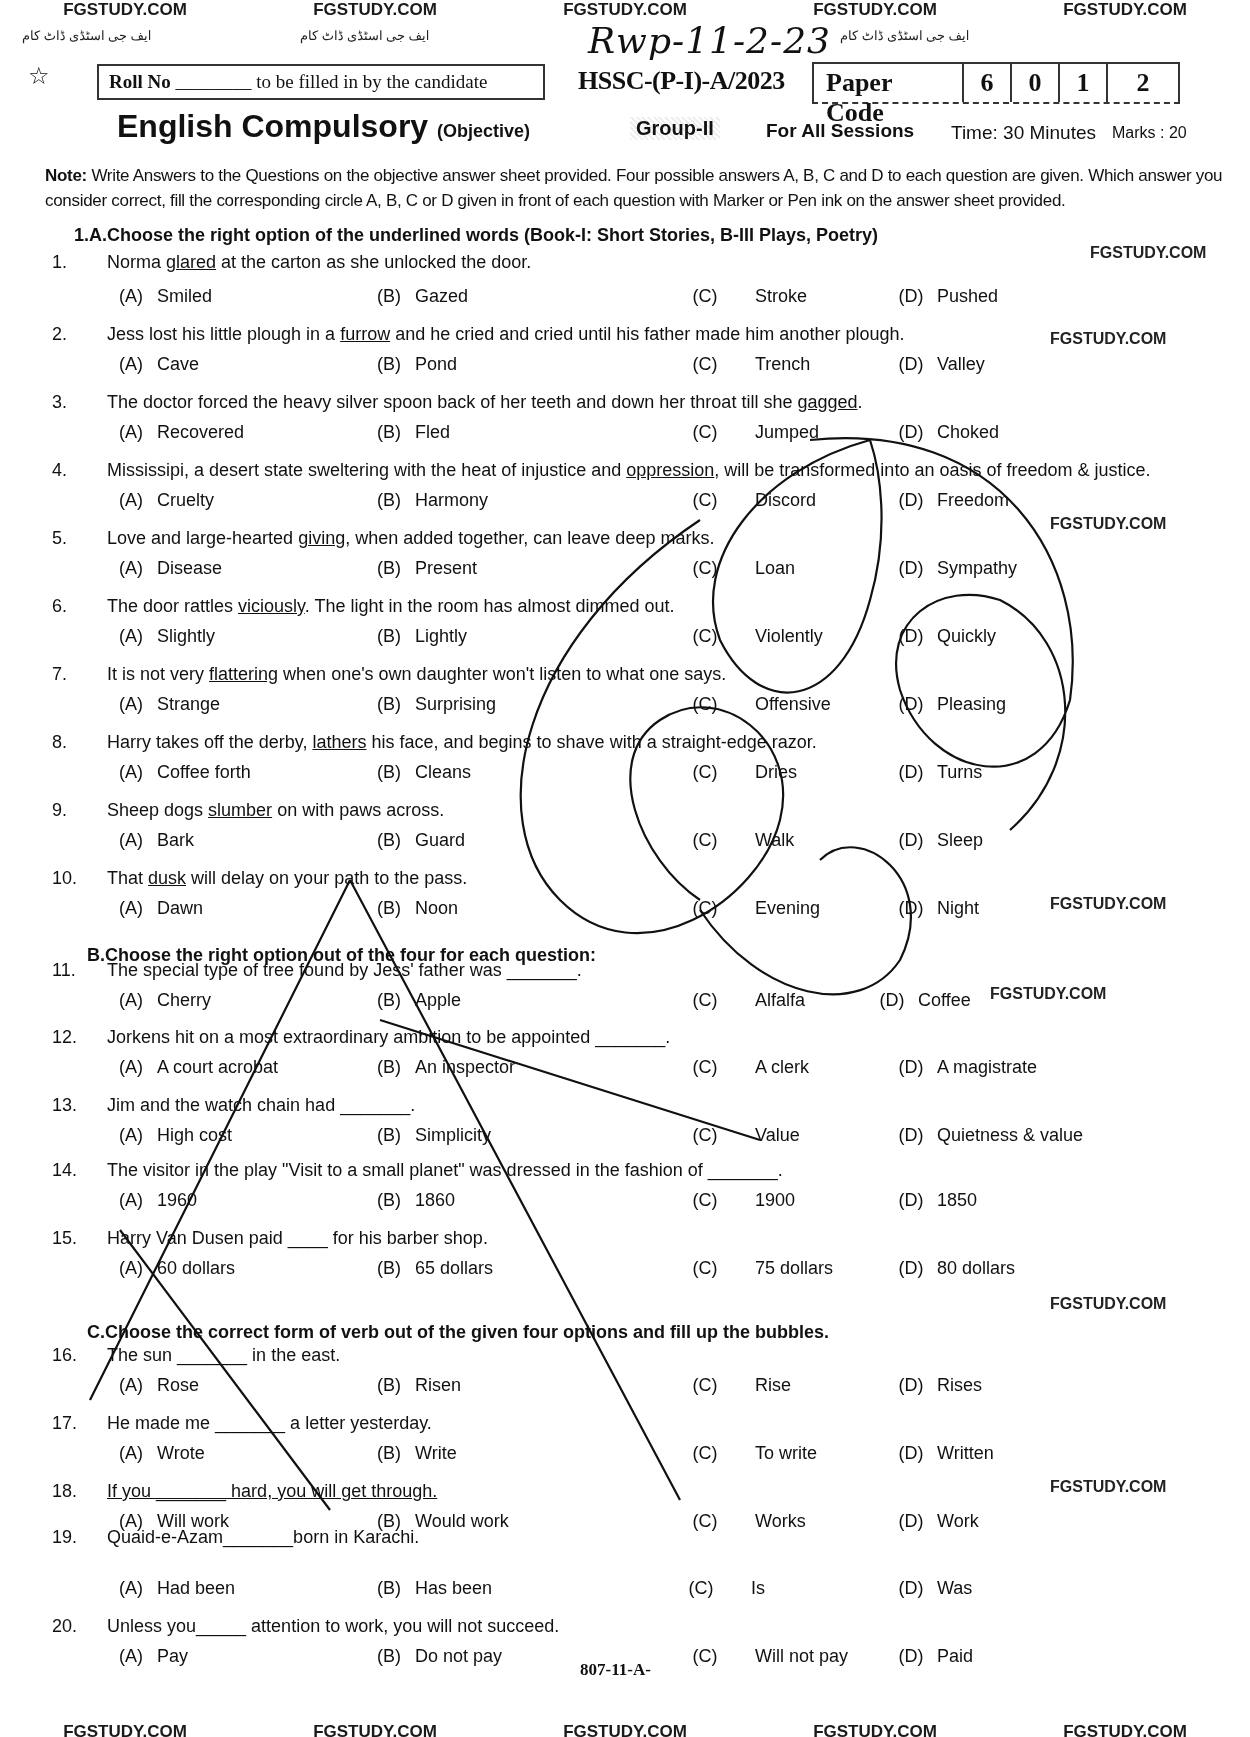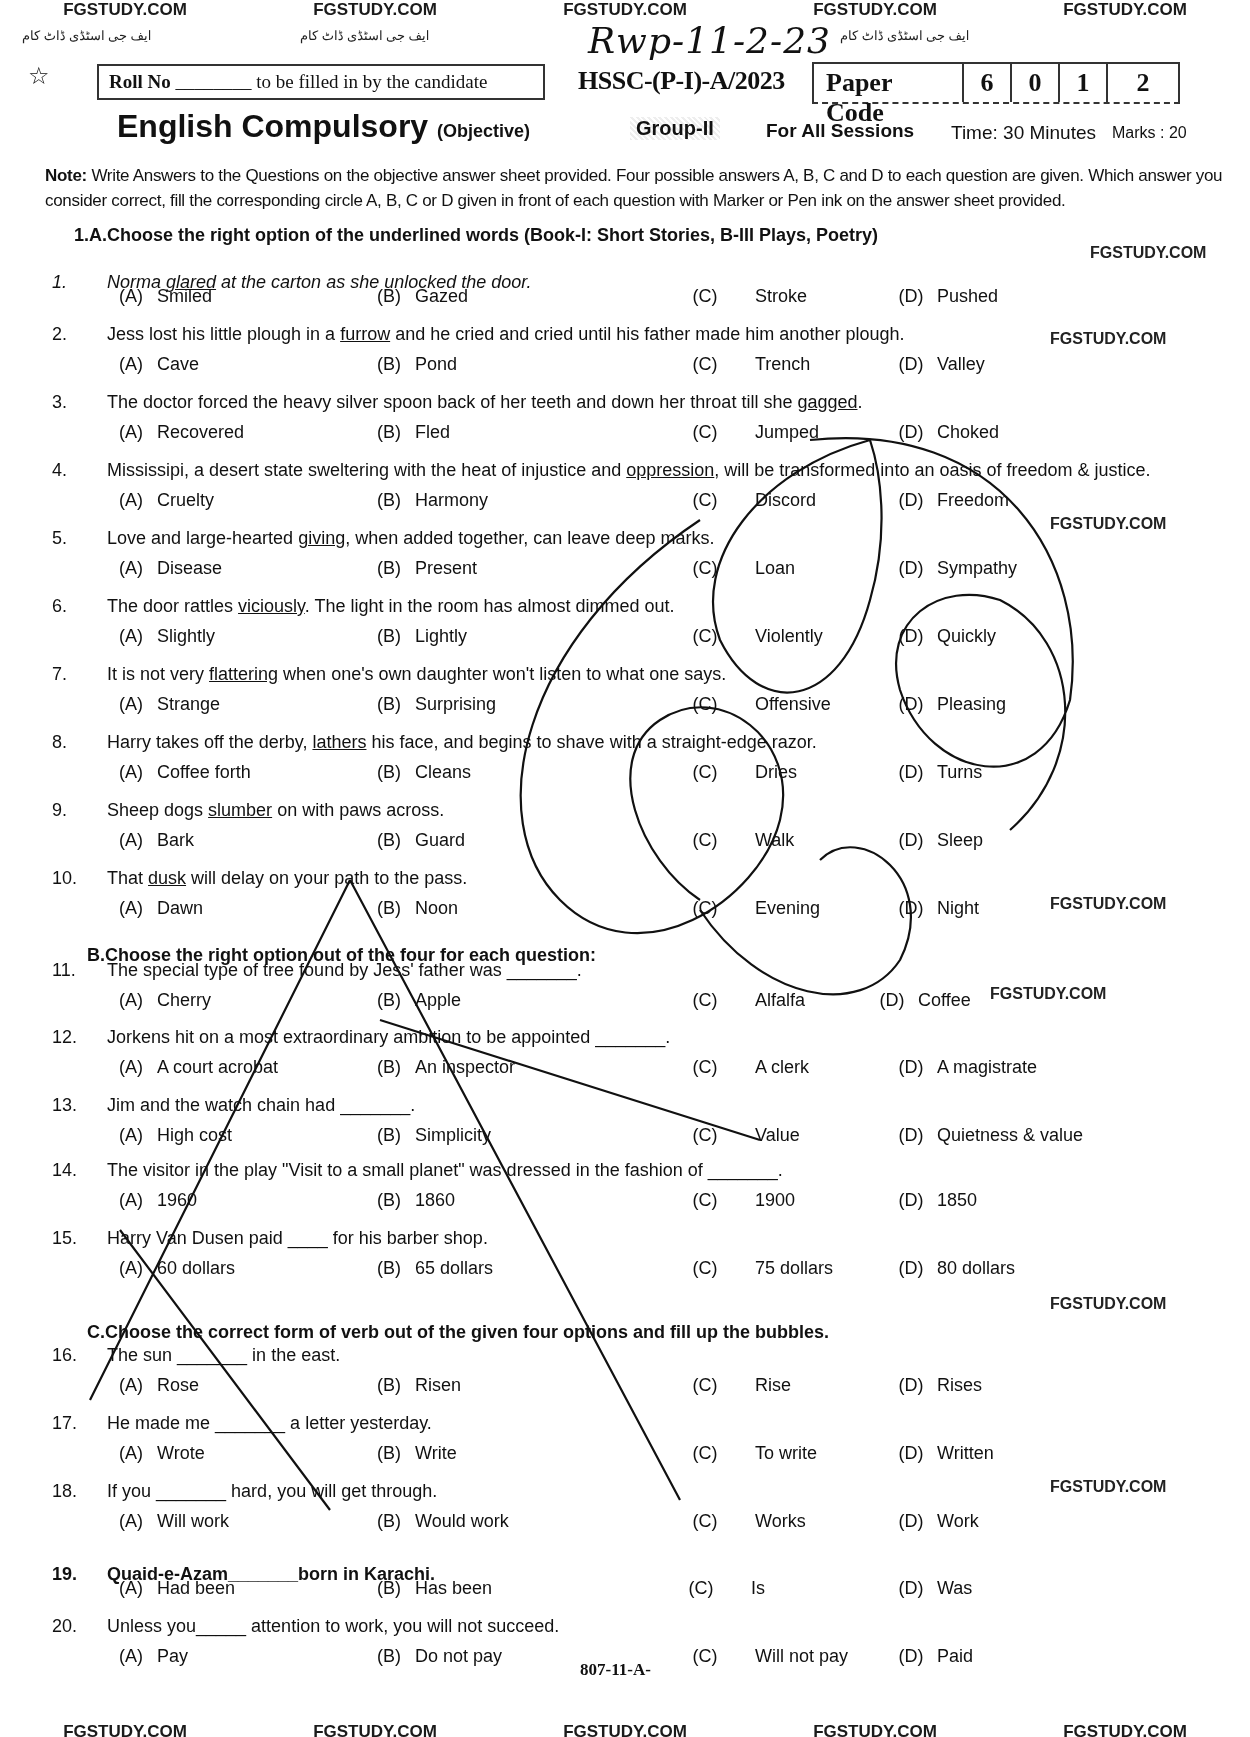--- a/index.html
+++ b/index.html
@@ -84,21 +84,21 @@
   <span class="num">1.A.</span><span>Choose the right option of the underlined words (Book-I: Short Stories, B-III Plays, Poetry)</span>
 </div>
 <div class="section" style="left:55px; top:945px;">
   <span class="num" style="width:50px">B.</span><span>Choose the right option out of the four for each question:</span>
 </div>
 <div class="section" style="left:55px; top:1322px;">
   <span class="num" style="width:50px">C.</span><span>Choose the correct form of verb out of the given four options and fill up the bubbles.</span>
 </div>
 
 <div id="questions">
-  <div class="q" style="top: 272px; font-style: italic;">
+  <div class="q" style="top: 252px;">
     <span class="qn">1.</span><span>Norma </span><u>glared</u><span> at the carton as she unlocked the door.</span>
   </div>
   <div class="opts" style="top: 286px;">
     <span class="opt" style="left:0px"><span class="letter">(A)</span><span>Smiled</span></span>
     <span class="opt" style="left:258px"><span class="letter">(B)</span><span>Gazed</span></span>
     <span class="opt" style="left:550px"><span class="letter" style="width:100px">(C)</span><span>Stroke</span></span>
     <span class="opt" style="left:780px"><span class="letter">(D)</span><span>Pushed</span></span>
   </div>
 
   <div class="q" style="top: 324px;">
@@ -254,31 +254,31 @@
   <div class="q" style="top: 1413px;">
     <span class="qn">17.</span><span>He made me _______ a letter yesterday.</span><u></u><span></span>
   </div>
   <div class="opts" style="top: 1443px;">
     <span class="opt" style="left:0px"><span class="letter">(A)</span><span>Wrote</span></span>
     <span class="opt" style="left:258px"><span class="letter">(B)</span><span>Write</span></span>
     <span class="opt" style="left:550px"><span class="letter" style="width:100px">(C)</span><span>To write</span></span>
     <span class="opt" style="left:780px"><span class="letter">(D)</span><span>Written</span></span>
   </div>
 
-  <div class="q" style="top: 1481px;">
+  <div class="q" style="top: 1481px; text-decoration: underline;">
     <span class="qn">18.</span><span>If you _______ hard, you will get through.</span><u></u><span></span>
   </div>
   <div class="opts" style="top: 1511px;">
     <span class="opt" style="left:0px"><span class="letter">(A)</span><span>Will work</span></span>
     <span class="opt" style="left:258px"><span class="letter">(B)</span><span>Would work</span></span>
     <span class="opt" style="left:550px"><span class="letter" style="width:100px">(C)</span><span>Works</span></span>
     <span class="opt" style="left:780px"><span class="letter">(D)</span><span>Work</span></span>
   </div>
 
-  <div class="q" style="top: 1564px; font-weight: bold;">
+  <div class="q" style="top: 1527px;">
     <span class="qn">19.</span><span>Quaid-e-Azam_______born in Karachi.</span><u></u><span></span>
   </div>
   <div class="opts" style="top: 1578px;">
     <span class="opt" style="left:0px"><span class="letter">(A)</span><span>Had been</span></span>
     <span class="opt" style="left:258px"><span class="letter">(B)</span><span>Has been</span></span>
     <span class="opt" style="left:546px"><span class="letter" style="width:100px">(C)</span><span>Is</span></span>
     <span class="opt" style="left:780px"><span class="letter">(D)</span><span>Was</span></span>
   </div>
 
   <div class="q" style="top: 1616px;">

